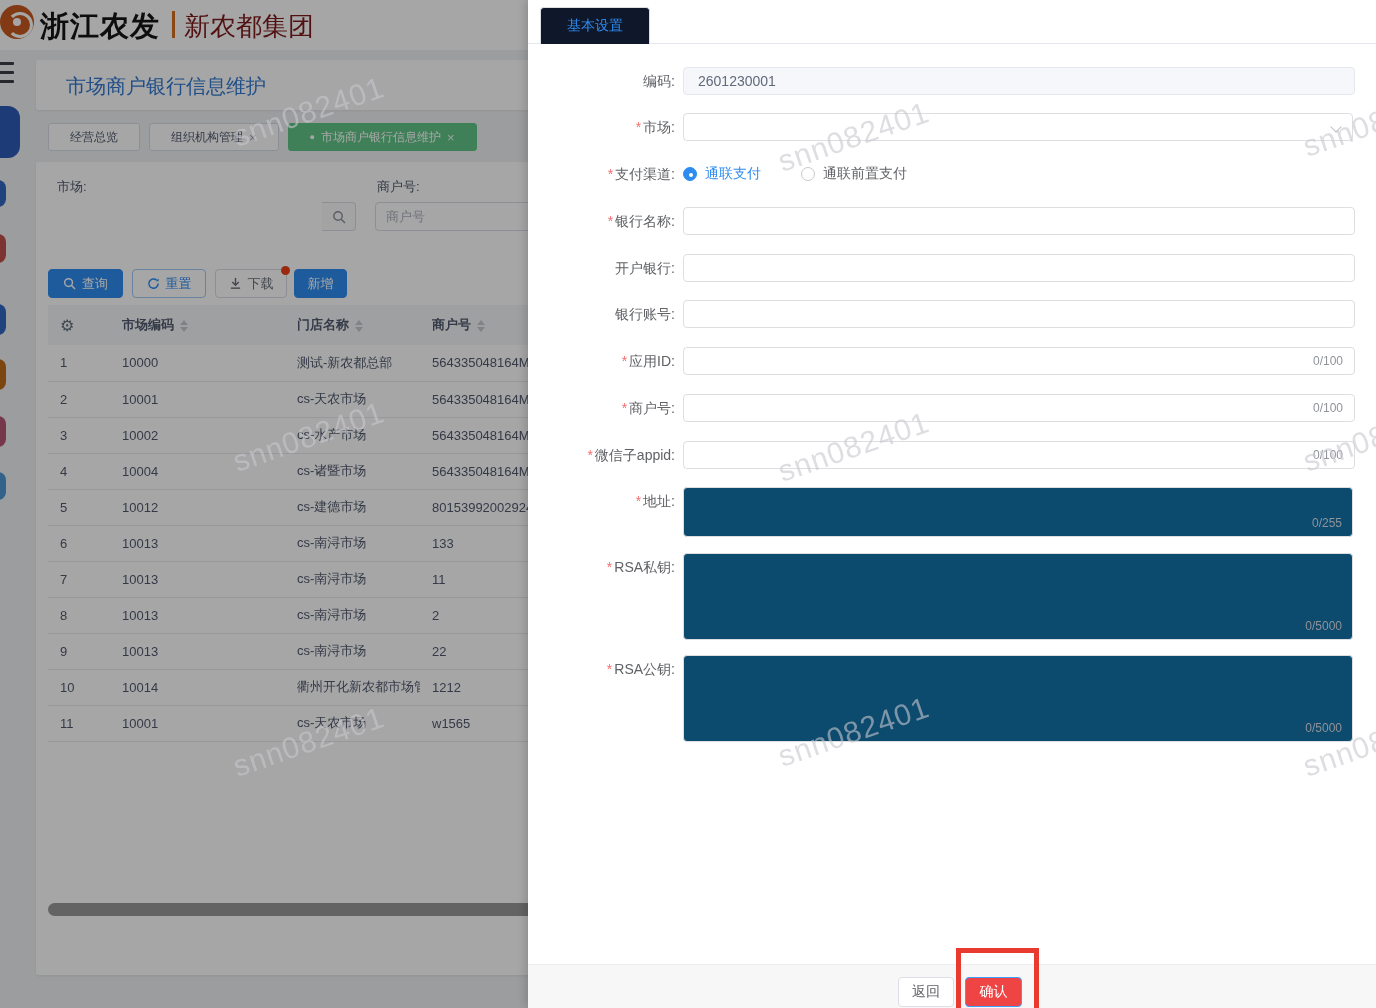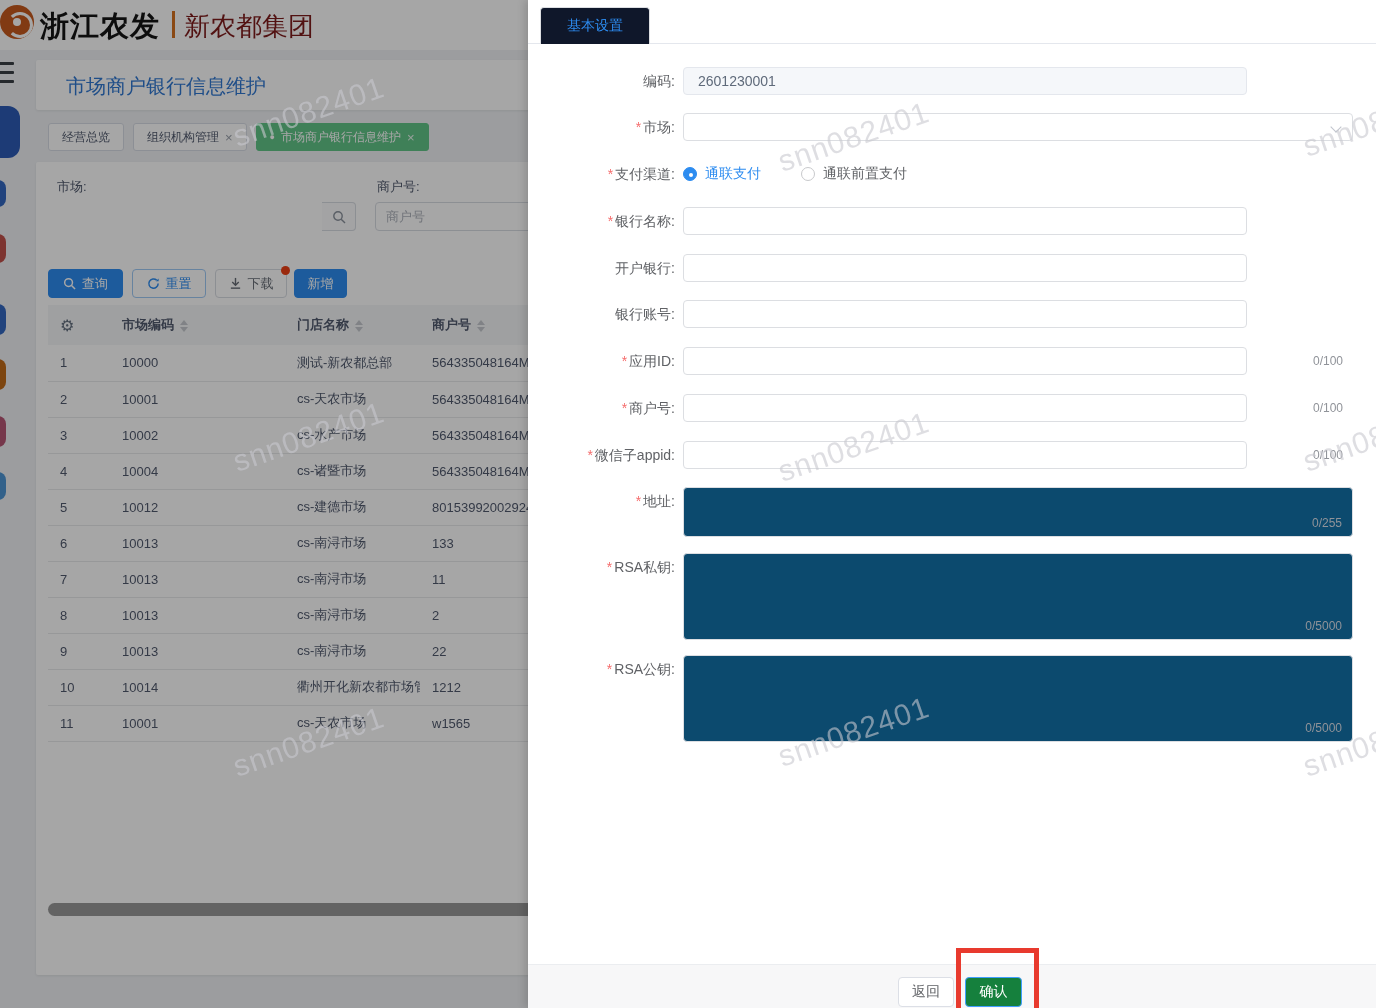--- a/index.html
+++ b/index.html
@@ -22,21 +22,21 @@
   #sidebar { position:absolute; left:0; top:50px; width:30px; height:958px; }
   .hamburger { position:absolute; left:-2px; top:12px; width:16px; }
   .hamburger div { height:3px; background:#3a3f45; margin-bottom:6px; border-radius:1px; }
 
   
   .card { position:absolute; background:#fff; border-radius:2px; box-shadow:0 1px 3px rgba(0,0,0,.08); }
   #card-title { left:36px; top:60px; width:1304px; height:50px; }
   #page-title { position:absolute; left:30px; top:13px; font-size:20px; color:#3178d2; }
 
   #tabsrow { position:absolute; left:48px; top:123px; display:flex; gap:9px; }
-  .vtab { height:28px; display:flex; align-items:center; gap:6px; padding:0 13px; font-size:12px;
+  .vtab { height:28px; display:flex; align-items:center; gap:6px; padding:0 21px; font-size:12px;
           color:#515a6e; background:#fff; border:1px solid #d8dce5; border-radius:3px; cursor:pointer; }
   .vtab .x { color:#9aa0ab; font-size:13px; }
   .vtab.active { background:#61c588; border-color:#61c588; color:#fff; }
   .vtab.active .x { color:#eaf7ef; }
   .vtab .dot { font-size:9px; line-height:1; color:#fff; }
 
   #card-main { left:36px; top:162px; width:1304px; height:813px; }
   .flabel-sm { position:absolute; font-size:13px; color:#515a6e; }
   .filt-input { position:absolute; height:29px; border:1px solid #d8dce2; border-radius:4px 0 0 4px;
           font-size:13px; color:#515a6e; padding:0 10px; outline:none; background:#fff; }
@@ -75,42 +75,42 @@
             box-shadow:-3px 0 8px rgba(0,0,0,.15); }
   #dtabbar { position:absolute; left:0; top:43px; width:100%; height:1px; background:#e4e7ed; }
   #dtab { position:absolute; left:12px; top:7px; height:37px; padding:0 26px; background:#0f172a;
           border:1px solid #dcdee2; border-bottom:none; border-radius:4px 4px 0 0; display:flex;
           align-items:center; font-size:14px; color:#2d8cf0; z-index:2; cursor:pointer; }
 
   .frow { position:absolute; left:0; width:848px; }
   .flab { position:absolute; left:0; top:0; width:147px; text-align:right; font-size:14px; color:#606266; line-height:28px; white-space:nowrap; }
   .star { color:#f56c6c; margin-right:2px; }
   .fctl { position:absolute; left:155px; top:0; width:670px; }
-  .inp { width:564px; height:28px; border:1px solid #dcdee2; border-radius:4px; font-size:14px;
+  .inp { width:672px; height:28px; border:1px solid #dcdee2; border-radius:4px; font-size:14px;
          color:#606266; padding:0 48px 0 14px; outline:none; background:#fff; }
   .inp.nocount { padding-right:14px; }
   .inp:disabled { background:#f5f7fa; border-color:#e4e7ed; color:#5f6a7a; }
   .selbox { width:670px; height:28px; border:1px solid #dcdee2; border-radius:4px; background:#fff; position:relative; cursor:pointer; }
   .chev { position:absolute; right:12px; top:9px; width:8px; height:8px; border-right:1.5px solid #c0c4cc;
           border-bottom:1.5px solid #c0c4cc; transform:rotate(45deg); }
   .cnt { position:absolute; right:10px; bottom:6px; font-size:12px; color:#909399; pointer-events:none; }
   .cnt-mid { bottom:auto; top:7px; }
   .tarea { width:670px; border:1px solid #dcdee2; border-radius:4px; background:#0c4a6e; position:relative; }
   .radios { display:flex; align-items:center; gap:40px; height:28px; }
   .radio { display:flex; align-items:center; gap:8px; cursor:pointer; font-size:14px; color:#606266; }
   .rdot { width:14px; height:14px; border-radius:50%; border:1px solid #c8c9cc; background:#fff; position:relative; }
   .radio.sel .rdot { background:#2d8cf0; border-color:#2d8cf0; }
   .radio.sel .rdot:after { content:""; position:absolute; left:5px; top:5px; width:4px; height:4px; border-radius:50%; background:#fff; }
   .radio.sel span.rlab { color:#2d8cf0; }
 
   #dfooter { position:absolute; left:0; bottom:0; width:848px; height:44px; background:#f7f7f8; border-top:1px solid #ebedf0; }
   .fbtn { position:absolute; top:12px; height:30px; border-radius:4px; font-size:14px; display:flex;
           align-items:center; justify-content:center; cursor:pointer; }
   #btn-back { left:370px; width:56px; background:#fff; border:1px solid #dcdfe6; color:#606266; }
-  #btn-confirm { left:437px; width:57px; background:#15803d; border:1px solid #409eff; color:#fff; }
+  #btn-confirm { left:437px; width:57px; background:#ef4444; border:1px solid #409eff; color:#fff; }
 
   
   #hlbox { position:absolute; left:956px; top:948px; width:83px; height:70px; border:5px solid #e83a2e; z-index:60; }
 
   
   .wm { position:absolute; font-size:30px; color:rgba(200,200,206,.6); transform:rotate(-19deg);
         z-index:70; pointer-events:none; white-space:nowrap; letter-spacing:1px; }
 
   svg { display:block; }
 </style>

